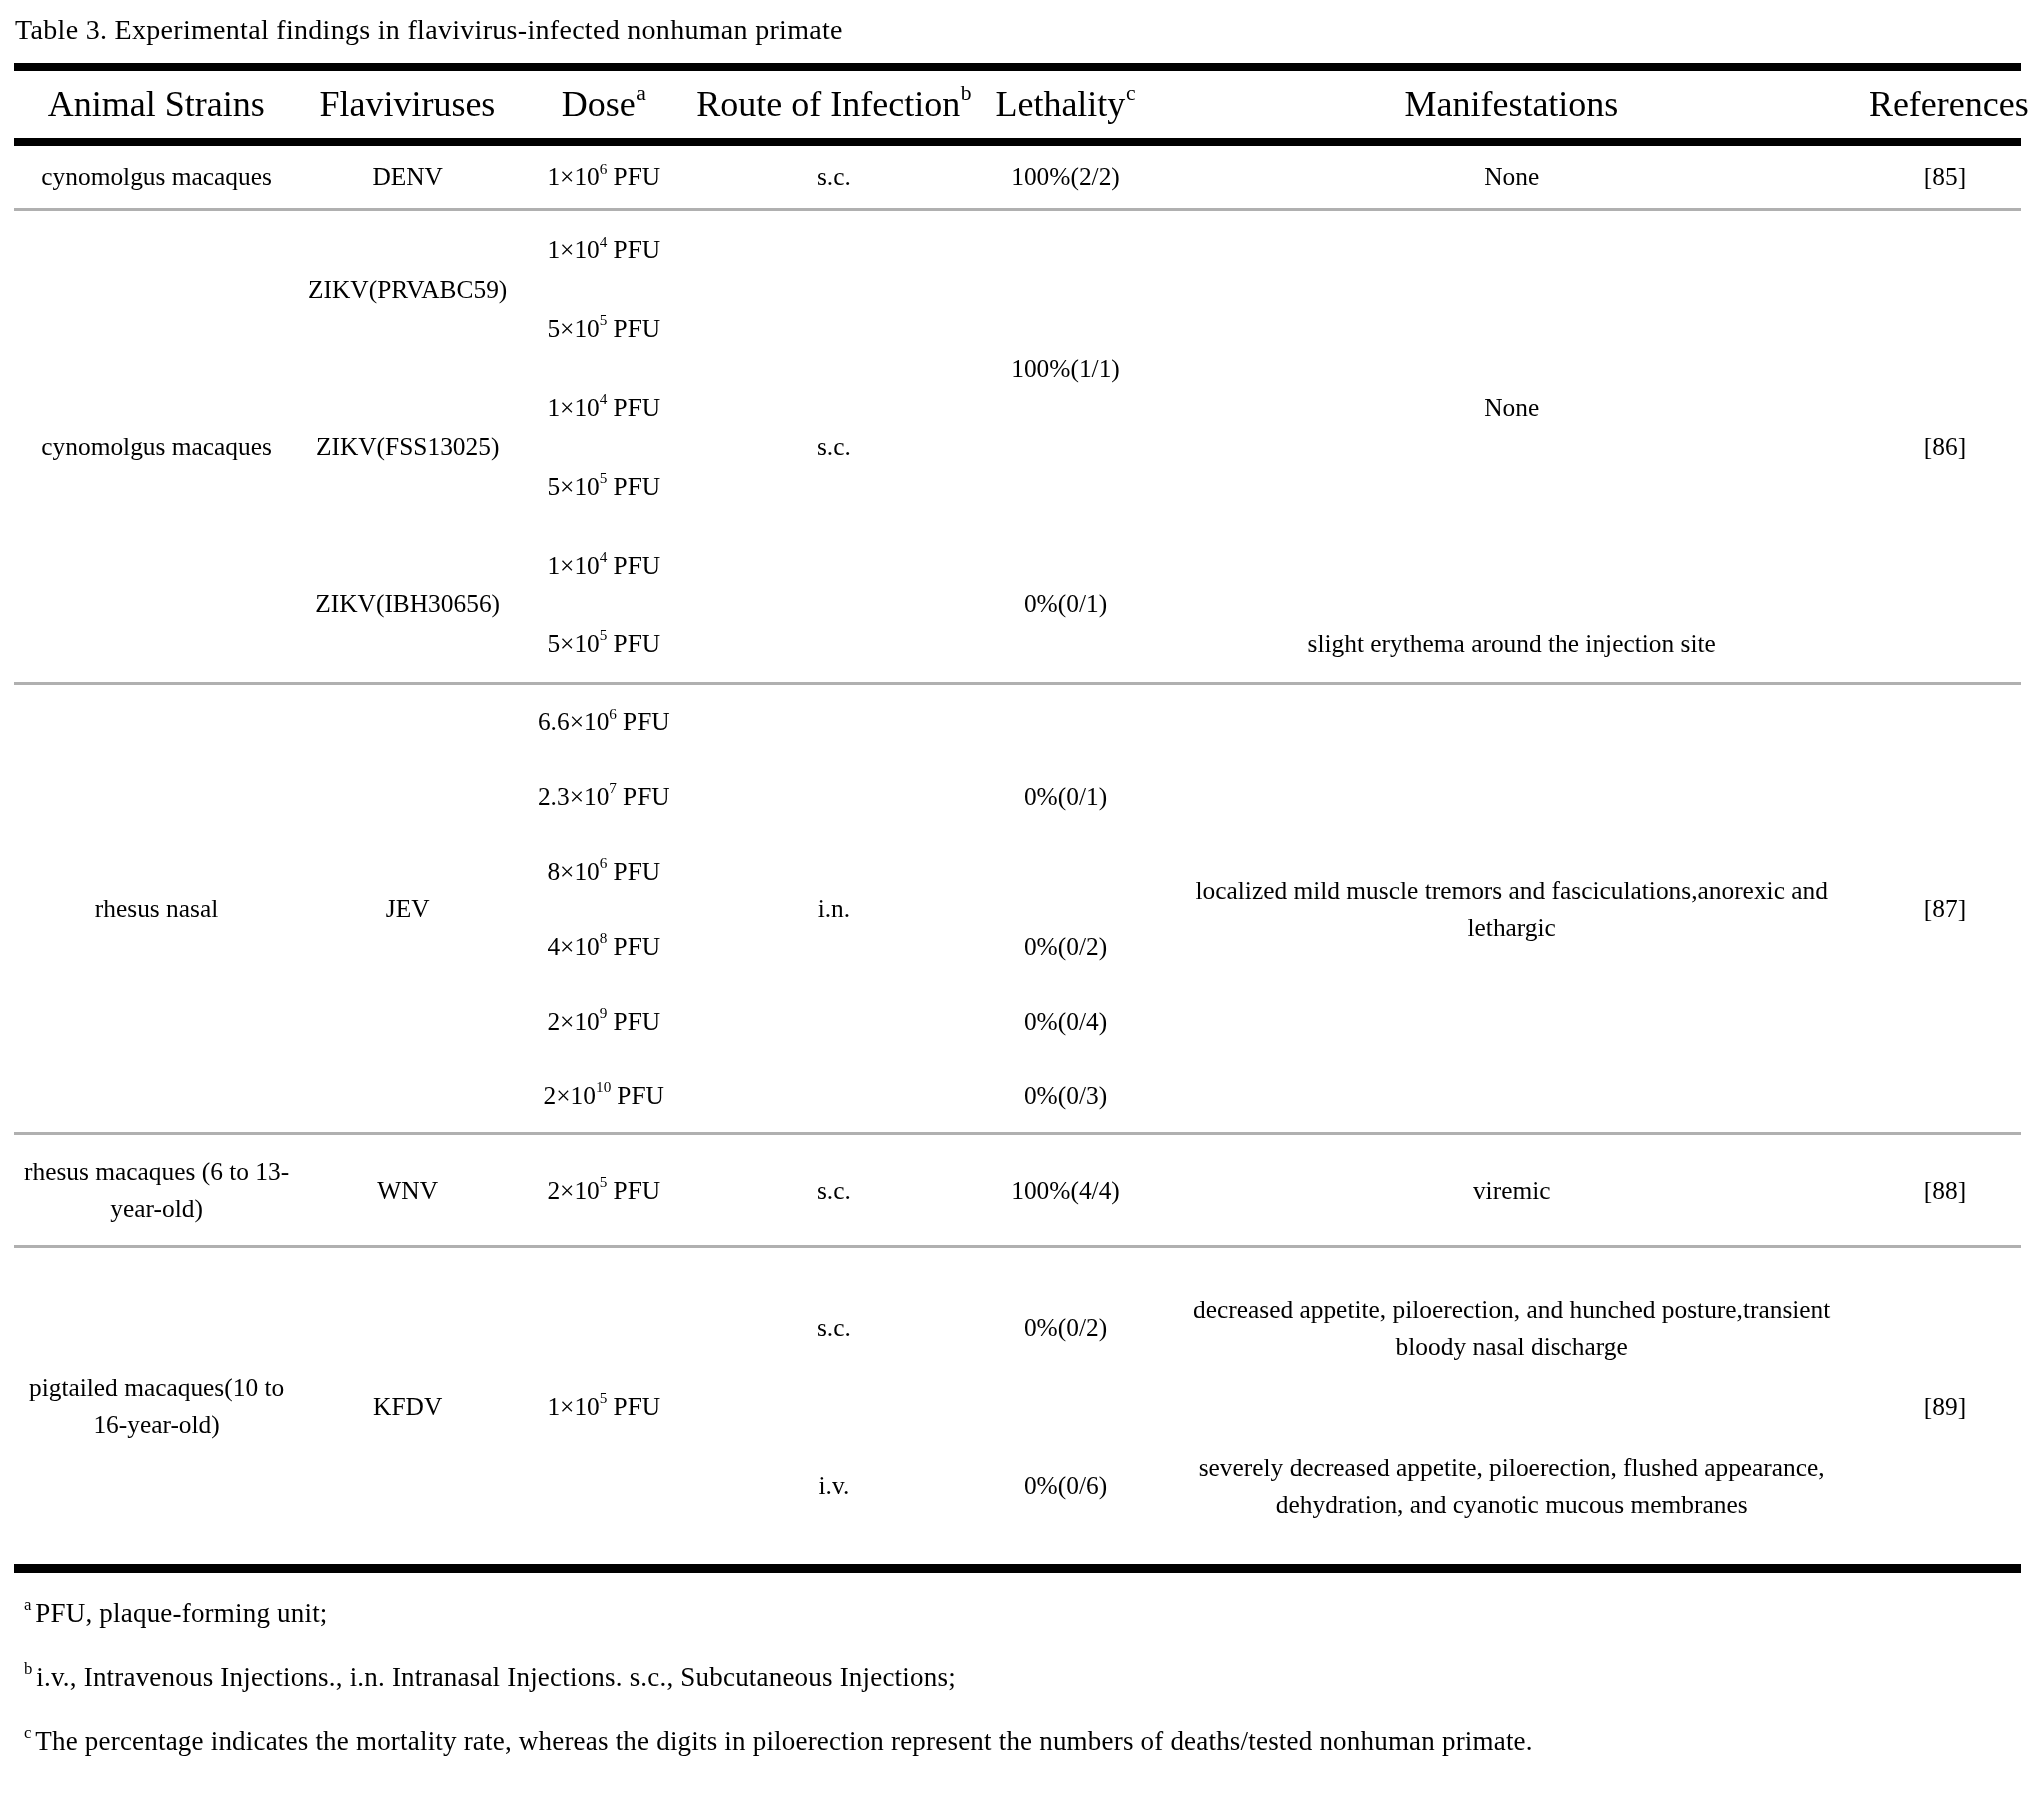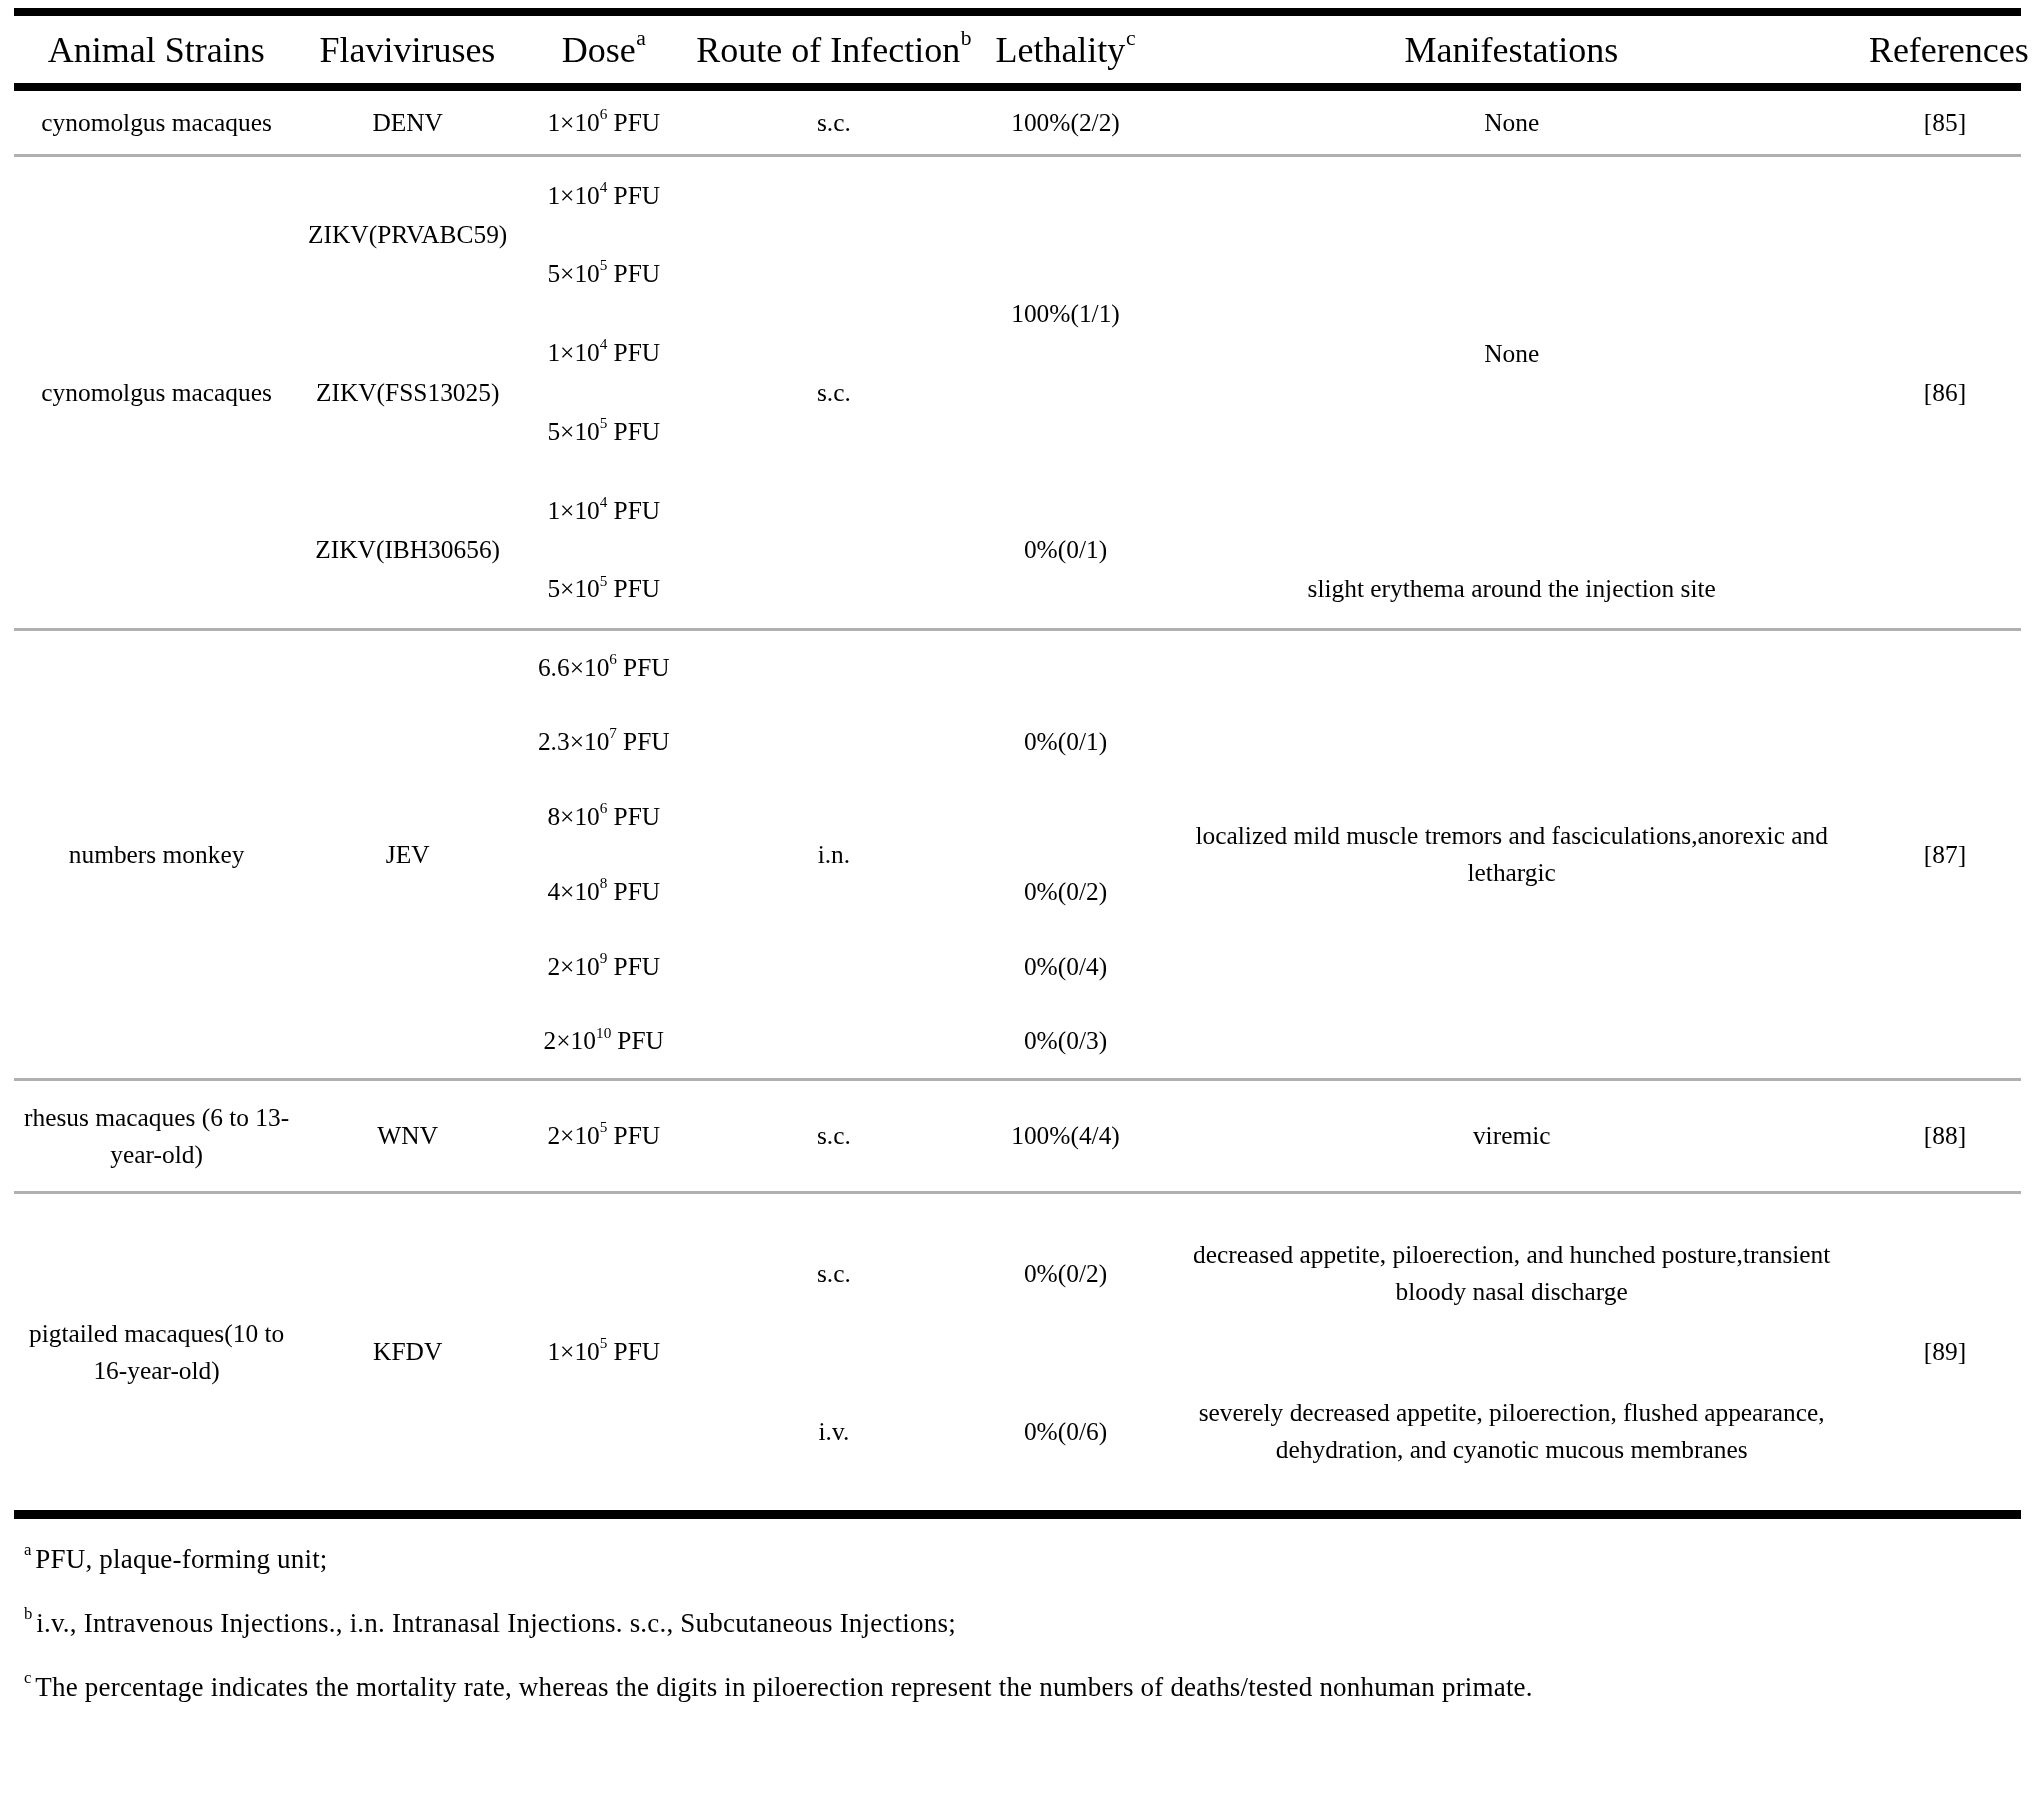--- a/index.html
+++ b/index.html
@@ -72,20 +72,21 @@
     position: relative;
     top: -0.15em;
     margin-right: 0.22em;
   }
 </style>
 </head>
 <body>
 
 <div class="page">
 
+  <div class="table-title">Table 3. Experimental findings in flavivirus-infected nonhuman primate</div>
 
   <table class="findings">
     <colgroup>
       <col style="width:285px">
       <col style="width:217px">
       <col style="width:175px">
       <col style="width:285px">
       <col style="width:178px">
       <col style="width:714px">
       <col style="width:152px">
@@ -136,21 +137,21 @@
         <td class="c-virus bb" rowspan="2">ZIKV(IBH30656)</td>
         <td class="c-dose"><span>1×10</span><sup class="dsup">4</sup><span class="unit">PFU</span></td>
         <td class="c-leth bb" rowspan="2">0%(0/1)</td>
       </tr>
       <tr class="h140">
         <td class="c-dose bb"><span>5×10</span><sup class="dsup">5</sup><span class="unit">PFU</span></td>
         <td class="c-manif bb">slight erythema around the injection site</td>
       </tr>
 
       <tr class="h132">
-        <td class="c-animal bb" rowspan="6">numbers monkey</td>
+        <td class="c-animal bb" rowspan="6">rhesus nasal</td>
         <td class="c-virus bb" rowspan="6">JEV</td>
         <td class="c-dose"><span>6.6×10</span><sup class="dsup">6</sup><span class="unit">PFU</span></td>
         <td class="c-route bb" rowspan="6">i.n.</td>
         <td class="c-leth"></td>
         <td class="c-manif bb" rowspan="6">localized mild muscle tremors and fasciculations,anorexic and lethargic</td>
         <td class="c-ref bb" rowspan="6">[87]</td>
       </tr>
       <tr class="h132">
         <td class="c-dose"><span>2.3×10</span><sup class="dsup">7</sup><span class="unit">PFU</span></td>
         <td class="c-leth">0%(0/1)</td>

